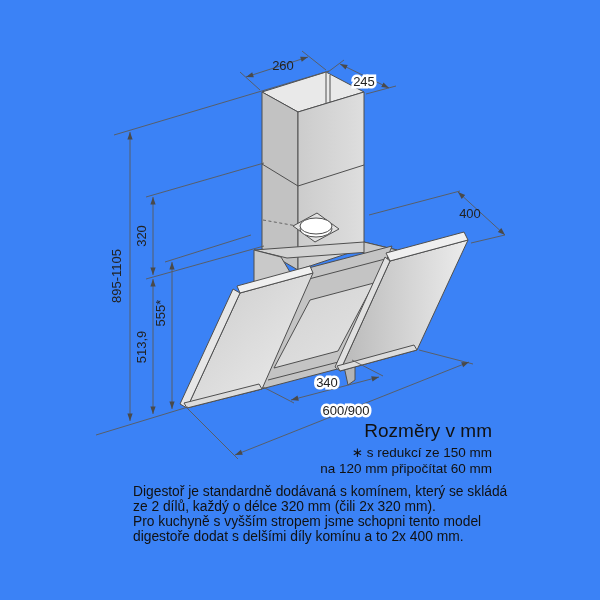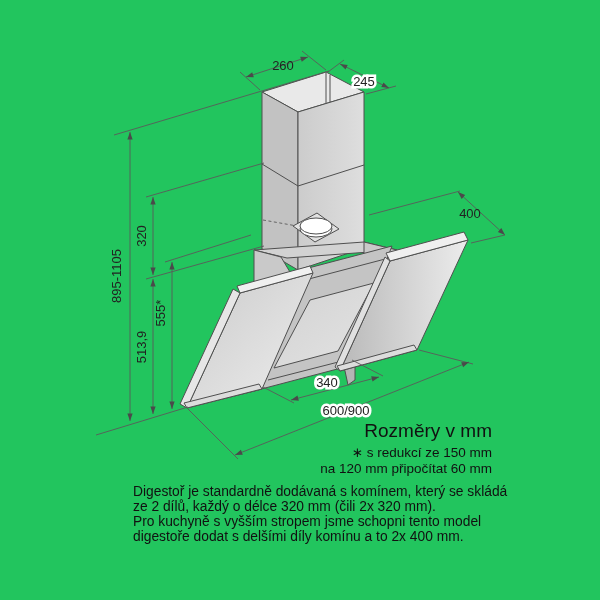--- a/index.html
+++ b/index.html
@@ -1,16 +1,16 @@
 <!DOCTYPE html>
 <html><head>
 <meta charset="utf-8">
 <style>
   html,body{margin:0;padding:0;background:#ffffff;}
-  .stage{width:600px;height:600px;position:relative;background:#22c55e;overflow:hidden;
+  .stage{width:600px;height:600px;position:relative;background:#3b82f6;overflow:hidden;
          font-family:"Liberation Sans", sans-serif;}
   svg{display:block;}
   .shape{stroke:#4f4f4f;stroke-width:1;stroke-linejoin:round;}
   .edge{stroke:#4f4f4f;stroke-width:1;fill:none;}
   .ext{stroke:#5a5a5a;stroke-width:0.9;fill:none;}
   .dim{stroke:#5a5a5a;stroke-width:0.9;fill:none;}
   .dash{stroke:#5a5a5a;stroke-width:0.9;fill:none;stroke-dasharray:3 2.5;}
   .dimtxt{font-family:"Liberation Sans",sans-serif;font-size:13px;fill:#222222;}
   .halo{paint-order:stroke;stroke:#ffffff;stroke-width:5px;}
   .title{font-family:"Liberation Sans",sans-serif;font-size:19px;fill:#111111;}

